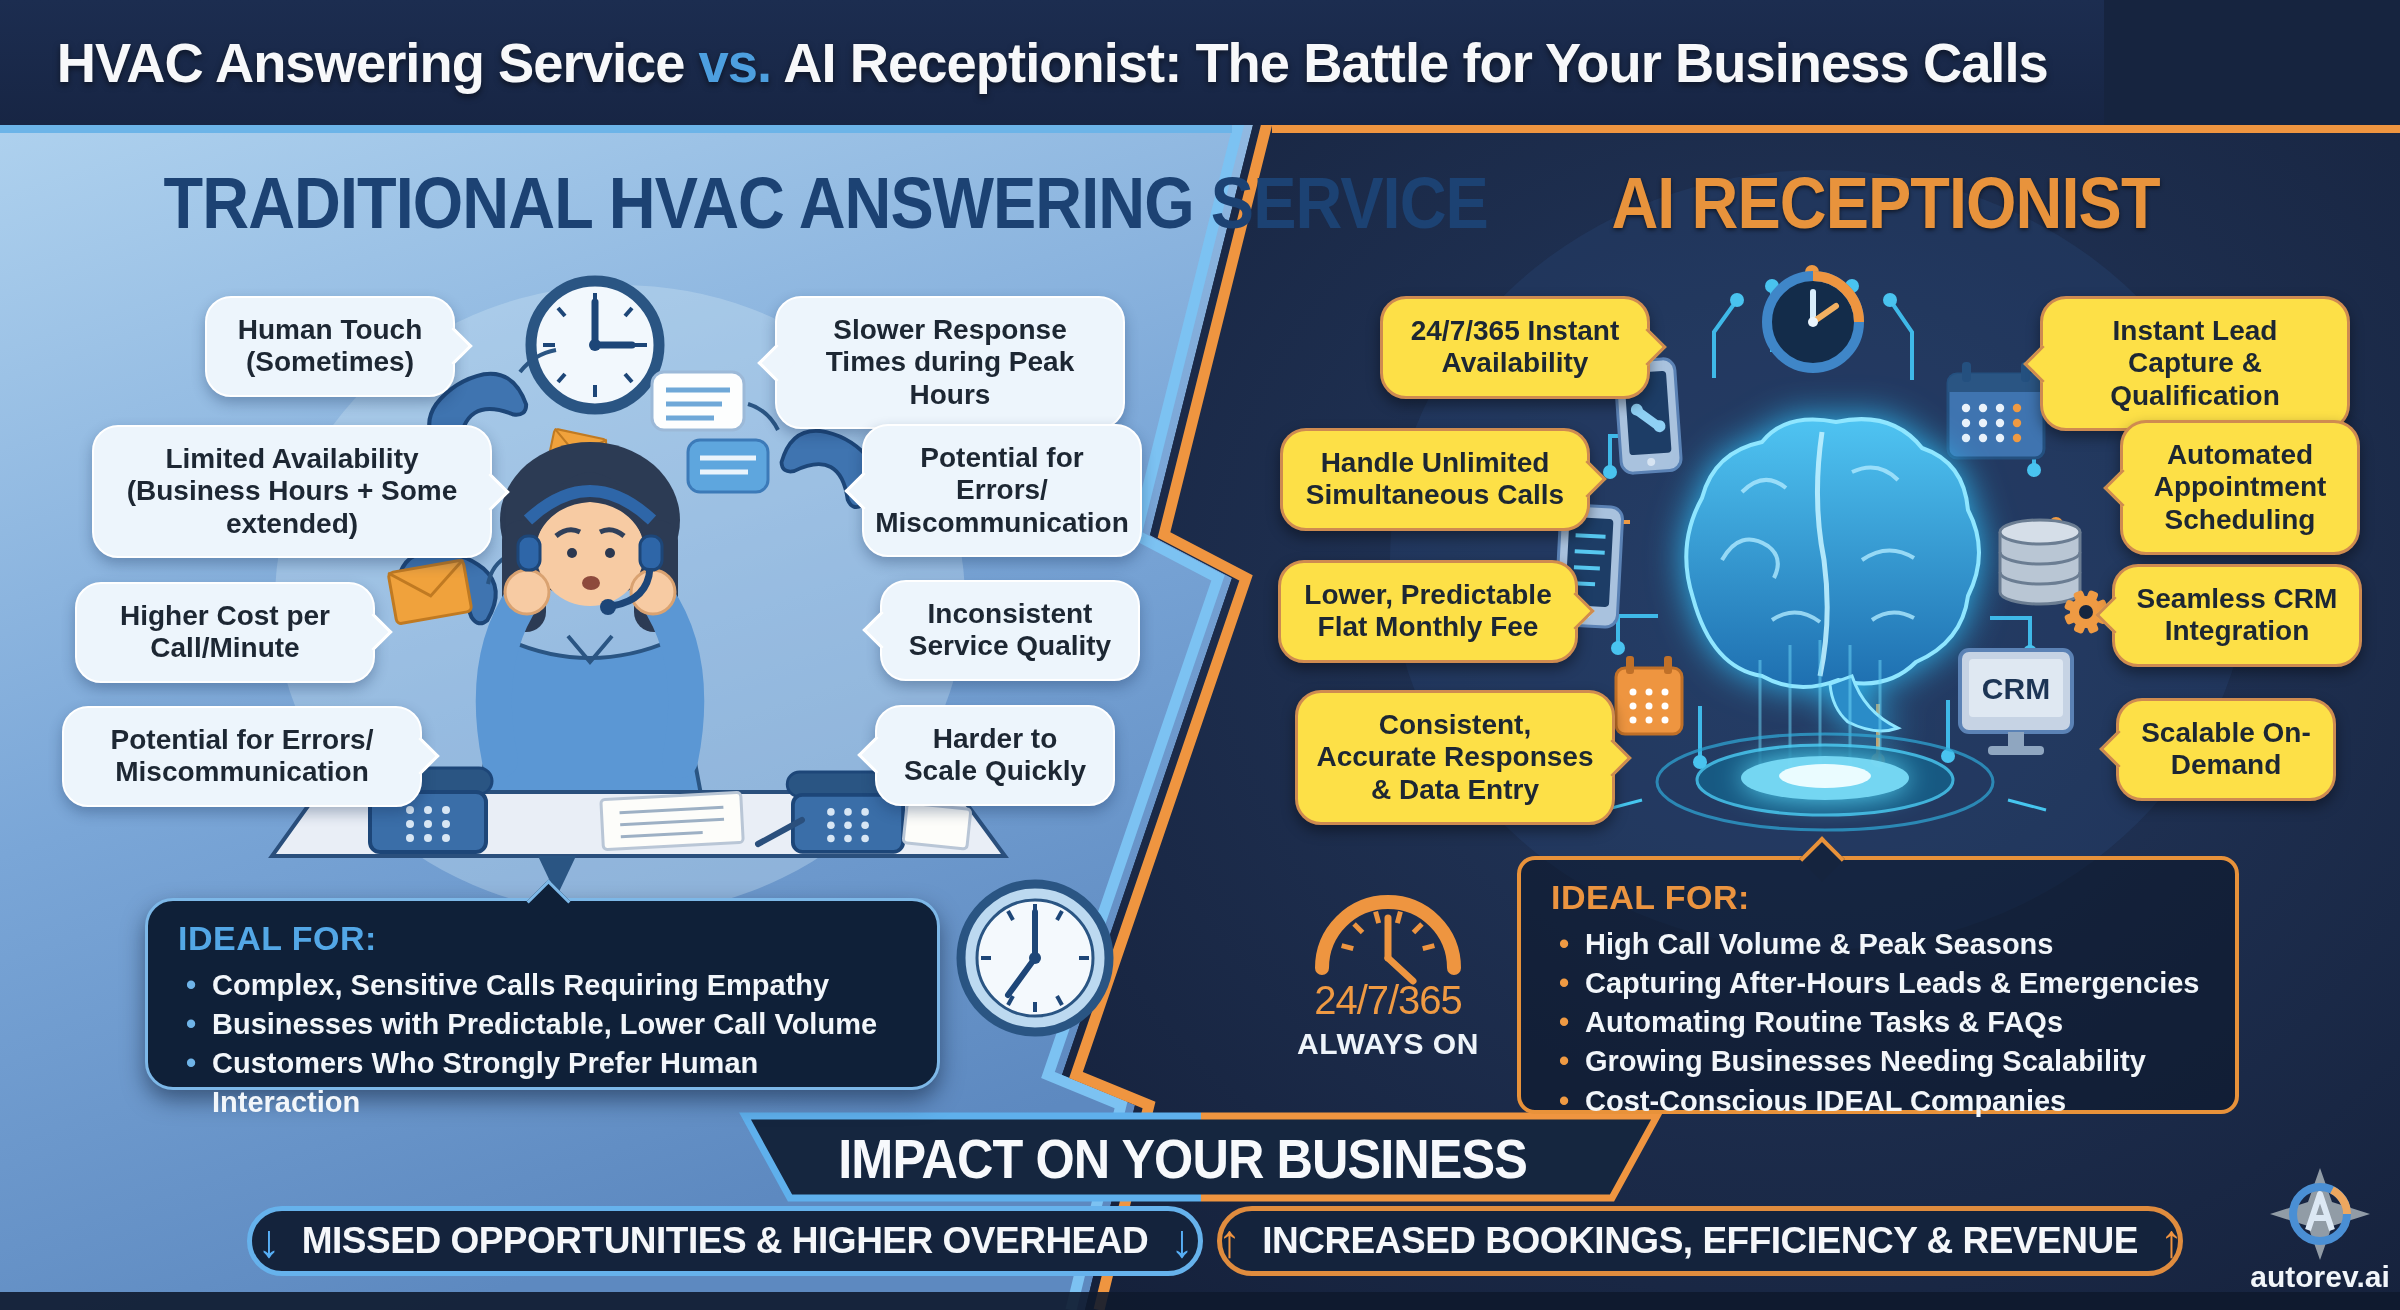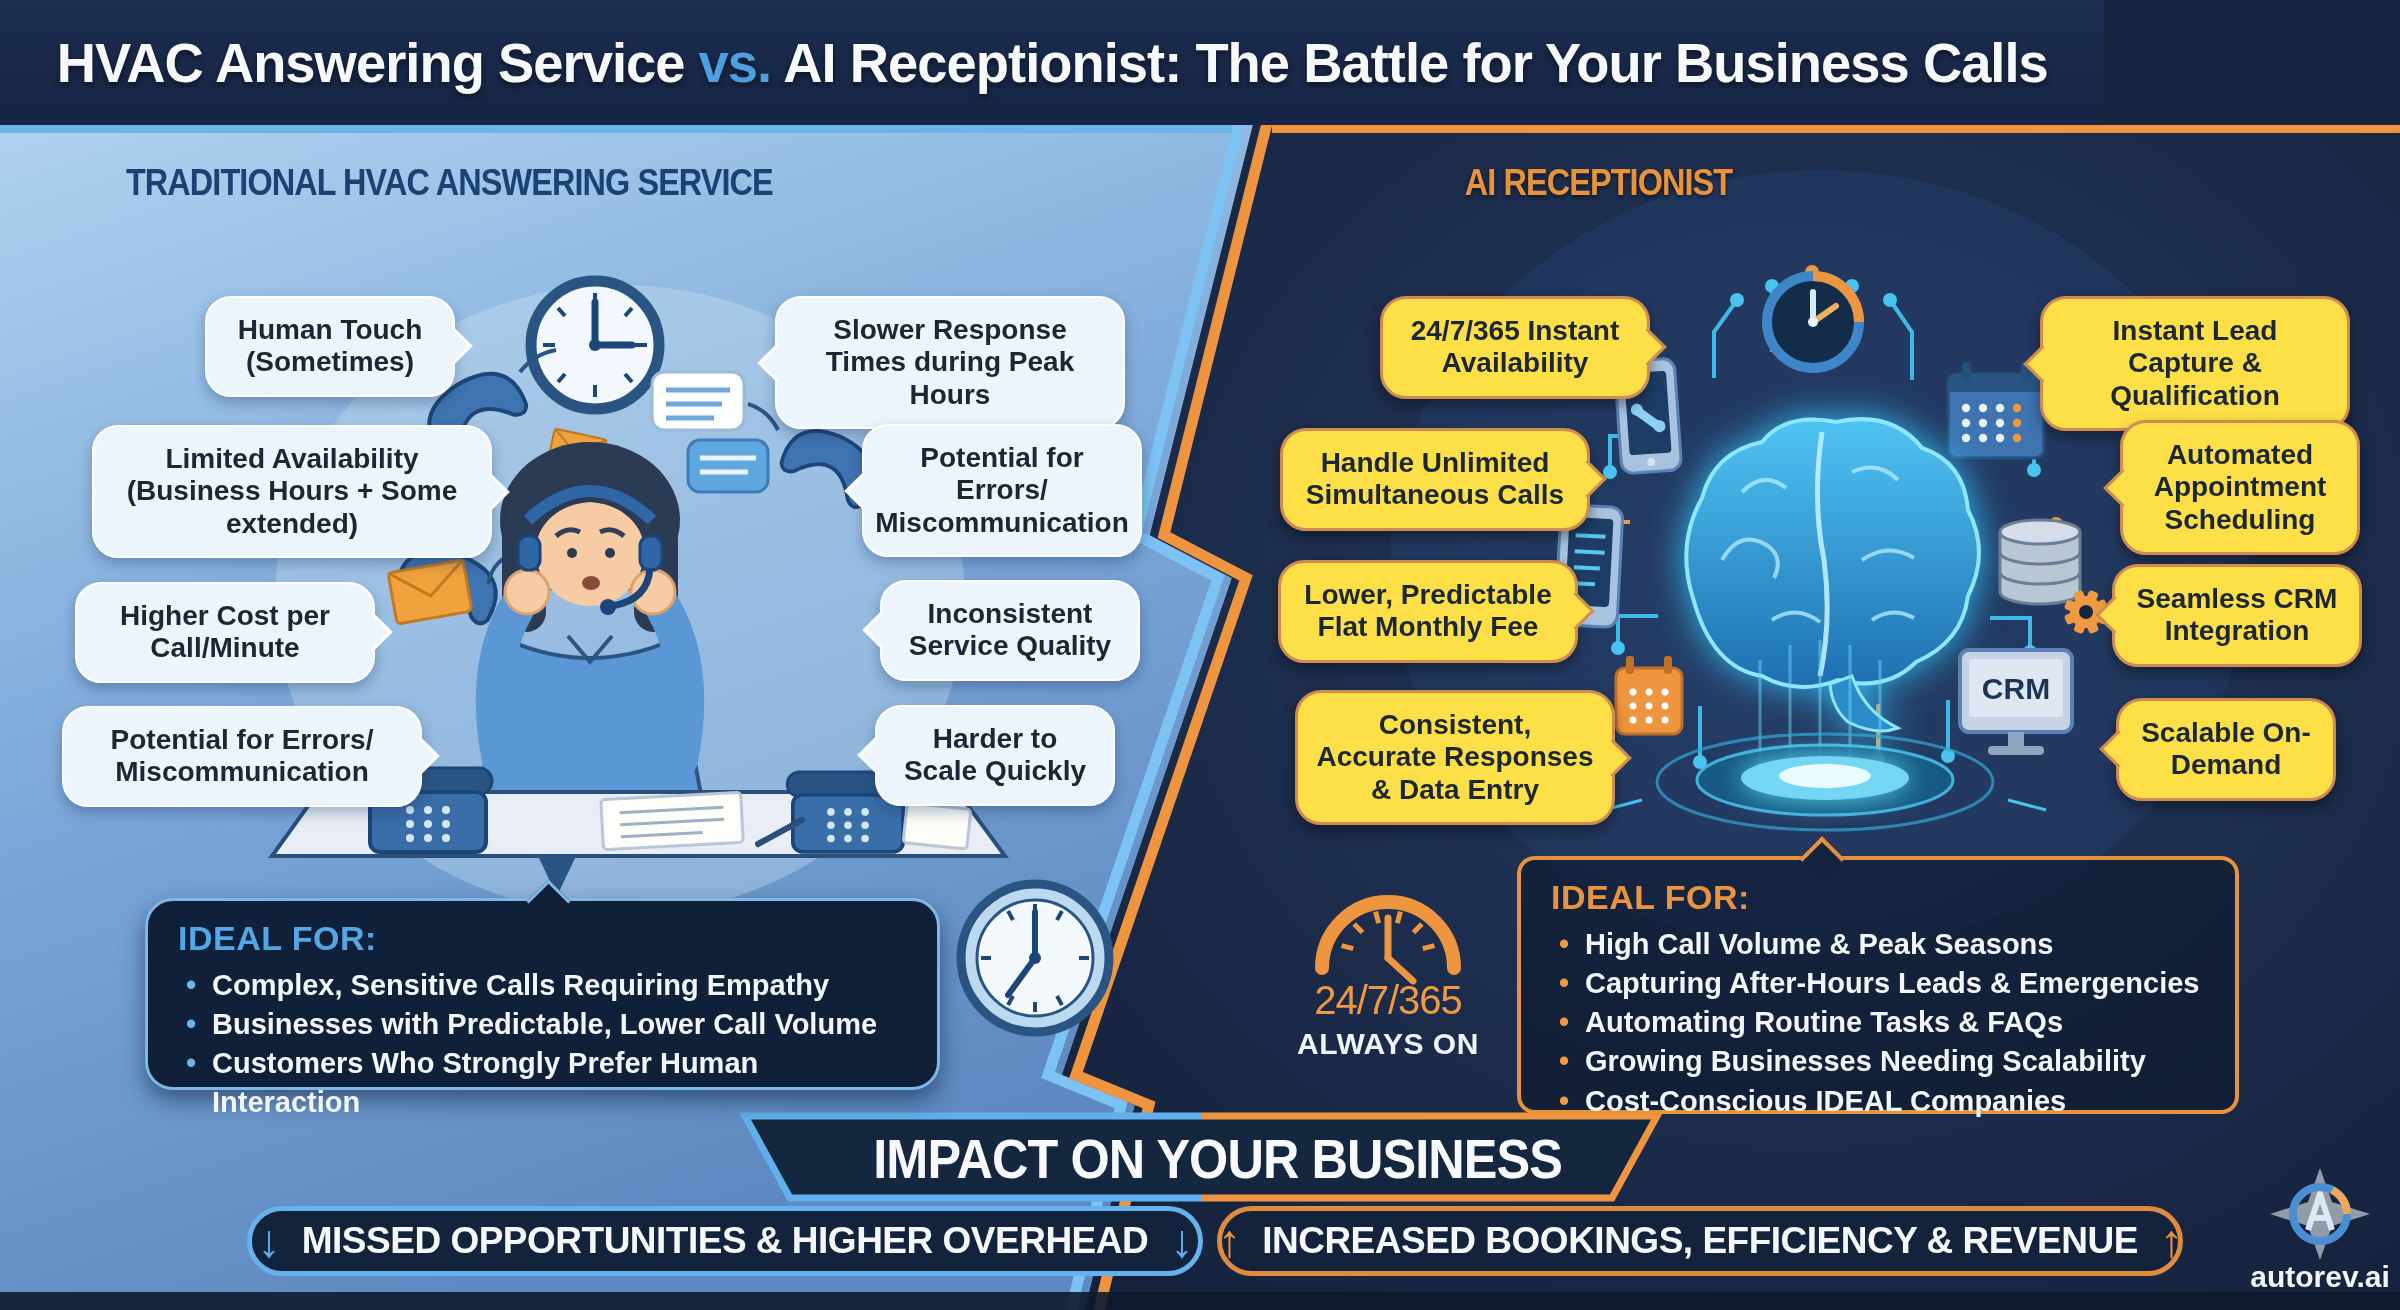--- a/index.html
+++ b/index.html
@@ -5,21 +5,21 @@
   html,body{margin:0;padding:0;background:#0e1830;}
   .canvas{position:relative;width:2400px;height:1310px;overflow:hidden;
           font-family:"Liberation Sans",sans-serif;background:#16243f;}
   
   .title-bar{position:absolute;left:0;top:0;width:2104px;height:125px;
     background:linear-gradient(#1c2d50,#172544);display:flex;align-items:center;justify-content:center;}
   .title-inner{font-size:56px;font-weight:800;color:#f7f8fa;letter-spacing:-1px;
     transform:scaleX(.97);white-space:nowrap;text-shadow:0 3px 6px rgba(0,0,0,.5);}
   .title-vs{color:#4d9fdf;}
   
-  .panel-heading{position:absolute;text-align:left;font-weight:800;font-size:36px;letter-spacing:-1px;}
+  .panel-heading{position:absolute;text-align:right;font-weight:800;font-size:72px;letter-spacing:-1px;}
   .panel-heading>span{display:inline-block;transform:scaleX(.9);white-space:nowrap;}
   #heading-left{left:90px;top:162px;width:1000px;color:#1c4273;}
   #heading-right{left:1450px;top:162px;width:740px;color:#e8933c;text-shadow:0 2px 5px rgba(0,0,0,.55);}
   
   .bubble{position:absolute;border-radius:26px;font-weight:700;font-size:28px;line-height:1.16;
     text-align:center;color:#1d2733;display:flex;align-items:center;justify-content:center;
     padding:16px 18px;box-sizing:border-box;}
   .bubble.light{background:#edf5fc;border:2px solid #ffffff;--bc:#ffffff;
     box-shadow:0 6px 14px rgba(20,45,85,.32);}
   .bubble.cream{background:#fde047;border:3px solid #cf8b50;--bc:#cf8b50;
@@ -45,21 +45,21 @@
   #ideal-right .ideal-title{color:#eb9440;}
   .ideal ul{list-style:none;margin:8px 0 0 0;padding:0;}
   .ideal li{position:relative;padding-left:34px;color:#f2f6fa;font-size:29px;font-weight:600;line-height:1.35;}
   #ideal-left li::before{content:'•';position:absolute;left:8px;color:#6fb4e8;}
   #ideal-right li::before{content:'•';position:absolute;left:8px;color:#ef9a43;}
   
   #badge{position:absolute;left:1288px;top:978px;width:200px;text-align:center;}
   .badge-num{font-size:40px;font-weight:400;color:#ef9a43;letter-spacing:-1px;}
   .badge-label{font-size:30px;font-weight:800;color:#eef4fa;margin-top:4px;letter-spacing:.5px;}
   
-  #banner-text{position:absolute;left:800px;top:1126px;width:800px;text-align:right;
+  #banner-text{position:absolute;left:800px;top:1126px;width:800px;text-align:left;
     font-size:56px;font-weight:800;color:#f7f9fc;letter-spacing:-1px;}
   #banner-text>span{display:inline-block;transform:scaleX(.9);white-space:nowrap;}
   .pill{position:absolute;top:1206px;height:70px;border-radius:40px;background:#14233c;
     display:flex;align-items:center;justify-content:center;gap:22px;box-sizing:border-box;
     font-size:37px;font-weight:800;color:#f5f7fa;letter-spacing:-.5px;white-space:nowrap;}
   #pill-left{left:247px;width:956px;border:5px solid #66b2ec;}
   #pill-right{left:1217px;width:966px;border:5px solid #e08c3e;}
   .arrow{font-size:46px;font-weight:800;line-height:1;}
   #pill-left .arrow{color:#57aef5;}
   #pill-right .arrow{color:#ef9340;}

